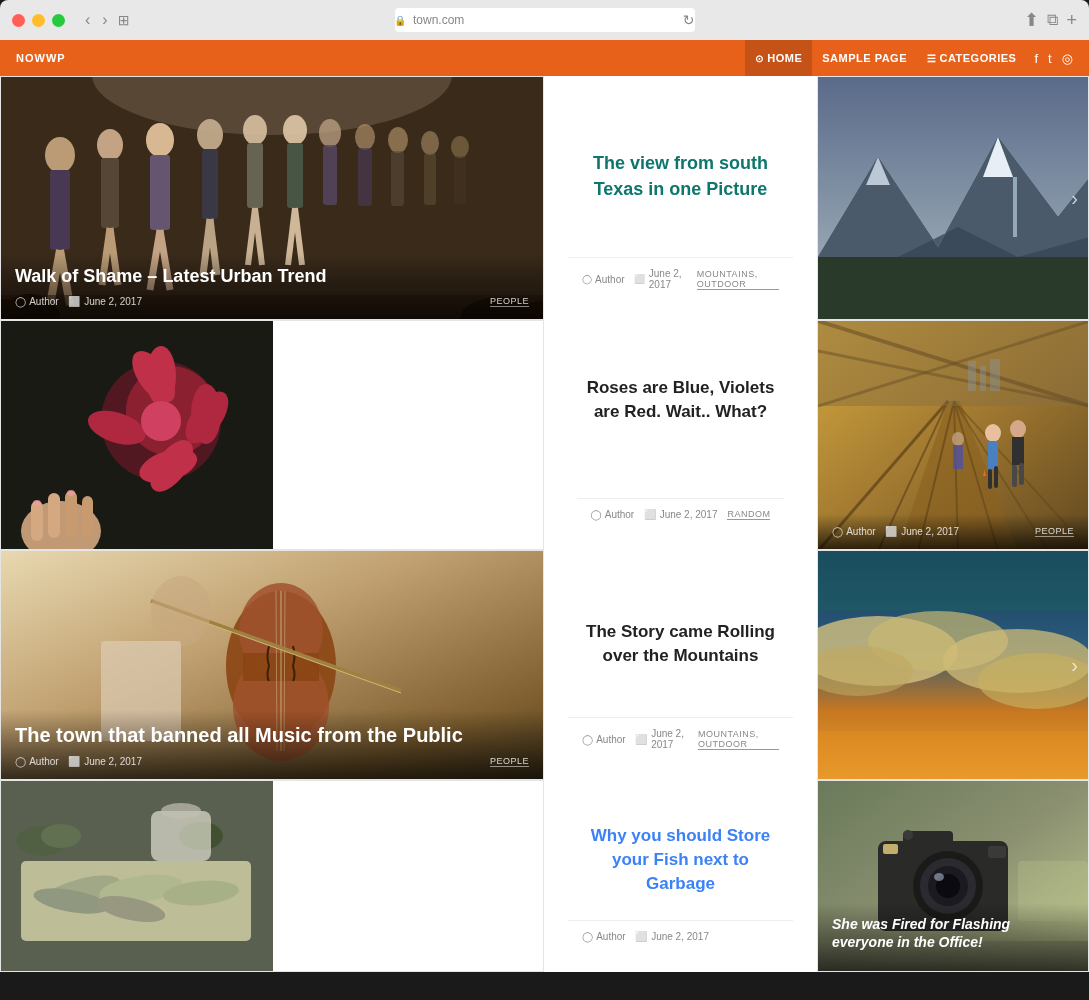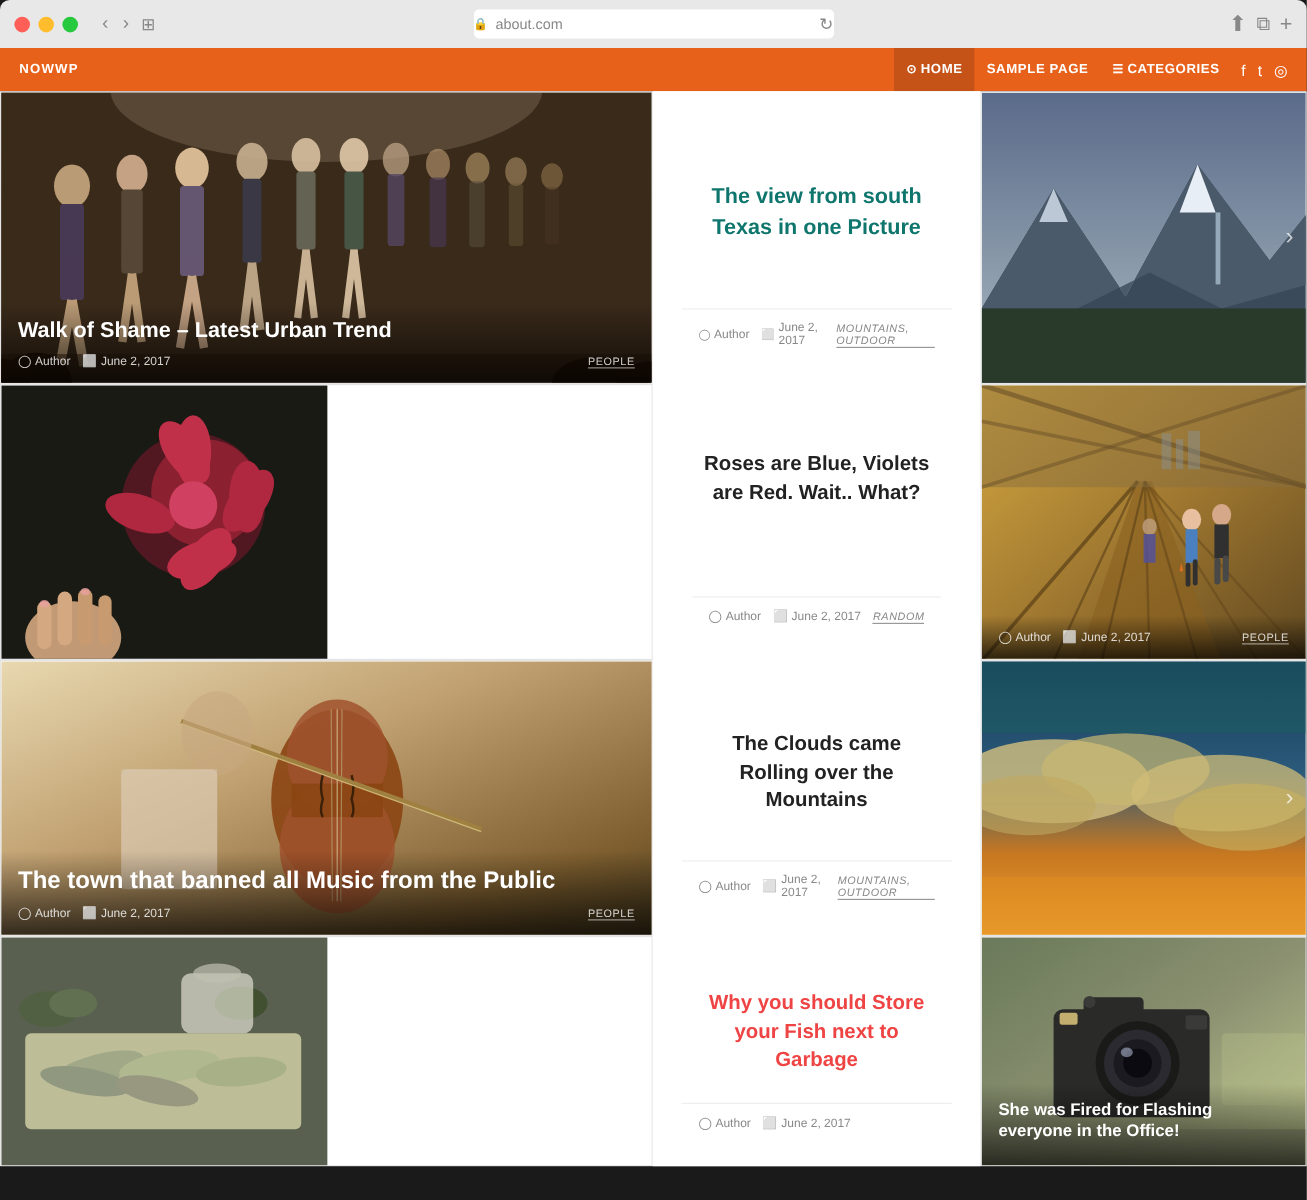--- a/index.html
+++ b/index.html
@@ -122,21 +122,20 @@
       color: #888;
       margin-right: 10px;
     }
     .white-meta .meta-cat {
       margin-left: auto;
       font-size: 9px;
       color: #888;
       text-transform: uppercase;
       letter-spacing: 0.5px;
       border-bottom: 1px solid #999;
-      font-style: italic;
     }
 
     
     .next-arrow {
       position: absolute;
       right: 10px; top: 50%;
       transform: translateY(-50%);
       color: rgba(255,255,255,0.7);
       font-size: 20px;
     }
@@ -201,21 +200,21 @@
     <div class="traffic-light tl-yellow"></div>
     <div class="traffic-light tl-green"></div>
   </div>
   <div class="nav-arrows">
     <button class="nav-arrow">‹</button>
     <button class="nav-arrow">›</button>
   </div>
   <button class="sidebar-btn" style="background:none;border:none;font-size:14px;margin-left:6px;">⊞</button>
   <div class="address-bar">
     <span class="lock-icon">🔒</span>
-    <span>about.com</span>
+    <span>town.com</span>
     <span style="margin-left:auto;font-size:14px;color:#888;">↻</span>
   </div>
   <button class="share-btn" style="background:none;border:none;margin-left:auto;">⬆</button>
   <button class="tabs-btn" style="background:none;border:none;">⧉</button>
   <button class="plus-btn" style="background:none;border:none;">+</button>
 </div>
 
 <nav class="site-nav">
   <span class="site-logo">NOWWP</span>
   <div class="nav-items">
@@ -521,21 +520,21 @@
           <span>⬜</span>
           <span>June 2, 2017</span>
         </span>
         <span class="meta-category">PEOPLE</span>
       </div>
     </div>
   </div>
 
   <div class="post-card-white-centered card-8" style="grid-column:2;grid-row:3;display:flex;flex-direction:column;justify-content:space-between;">
     <div style="flex:1;display:flex;align-items:center;justify-content:center;padding:16px;">
-      <div class="white-title" style="font-size:17px;font-weight:700;color:#222;text-align:center;line-height:1.4;">The Clouds came Rolling over the Mountains</div>
+      <div class="white-title" style="font-size:17px;font-weight:700;color:#222;text-align:center;line-height:1.4;">The Story came Rolling over the Mountains</div>
     </div>
     <div style="border-top:1px solid #eee;padding:10px 14px;">
       <div class="white-meta" style="display:flex;align-items:center;font-size:10px;">
         <span class="meta-item" style="display:flex;align-items:center;gap:3px;color:#888;margin-right:10px;">
           <span>◯</span>
           <span>Author</span>
         </span>
         <span class="meta-item" style="display:flex;align-items:center;gap:3px;color:#888;margin-right:10px;">
           <span>⬜</span>
           <span>June 2, 2017</span>
@@ -590,37 +589,37 @@
         <ellipse cx="200" cy="55" rx="22" ry="14" fill="#405030"></ellipse>
 
         <rect x="150" y="30" width="60" height="50" fill="#e0e0d0" rx="8" opacity="0.7"></rect>
         <ellipse cx="180" cy="30" rx="20" ry="8" fill="#c0c0b0" opacity="0.7"></ellipse>
       </svg>
     </div>
   </div>
 
   <div class="post-card-white-centered card-11" style="grid-column:2;grid-row:4;display:flex;flex-direction:column;justify-content:center;align-items:center;background:#fff;">
     <div style="flex:1;display:flex;align-items:center;justify-content:center;padding:16px;">
-      <div class="white-title" style="font-size:17px;font-weight:700;color:#ef4444;line-height:1.4;">Why you should Store your Fish next to Garbage</div>
+      <div class="white-title" style="font-size:17px;font-weight:700;color:#3b82f6;line-height:1.4;">Why you should Store your Fish next to Garbage</div>
     </div>
     <div style="border-top:1px solid #eee;padding:10px 14px;width:100%;">
       <div class="white-meta" style="display:flex;align-items:center;font-size:10px;">
         <span class="meta-item" style="display:flex;align-items:center;gap:3px;color:#888;margin-right:10px;">
           <span>◯</span>
           <span>Author</span>
         </span>
         <span class="meta-item" style="display:flex;align-items:center;gap:3px;color:#888;margin-right:10px;">
           <span>⬜</span>
           <span>June 2, 2017</span>
         </span>
       </div>
     </div>
   </div>
 
-  <div class="post-card card-12" style="grid-column:3;grid-row:4;">
+  <div class="post-card card-12" style="grid-column:3;grid-row:4;font-style:italic;">
     <div style="width:100%;height:100%;position:relative;overflow:hidden;">
       <svg viewBox="0 0 272 192" width="272" height="192">
         <defs>
           <linearGradient id="camGrad" x1="0" y1="0" x2="1" y2="1">
             <stop offset="0%" stop-color="#6a7a5a"></stop>
             <stop offset="50%" stop-color="#8a9070"></stop>
             <stop offset="100%" stop-color="#c0c890"></stop>
           </linearGradient>
         </defs>
         <rect width="272" height="192" fill="url(#camGrad)"></rect>

